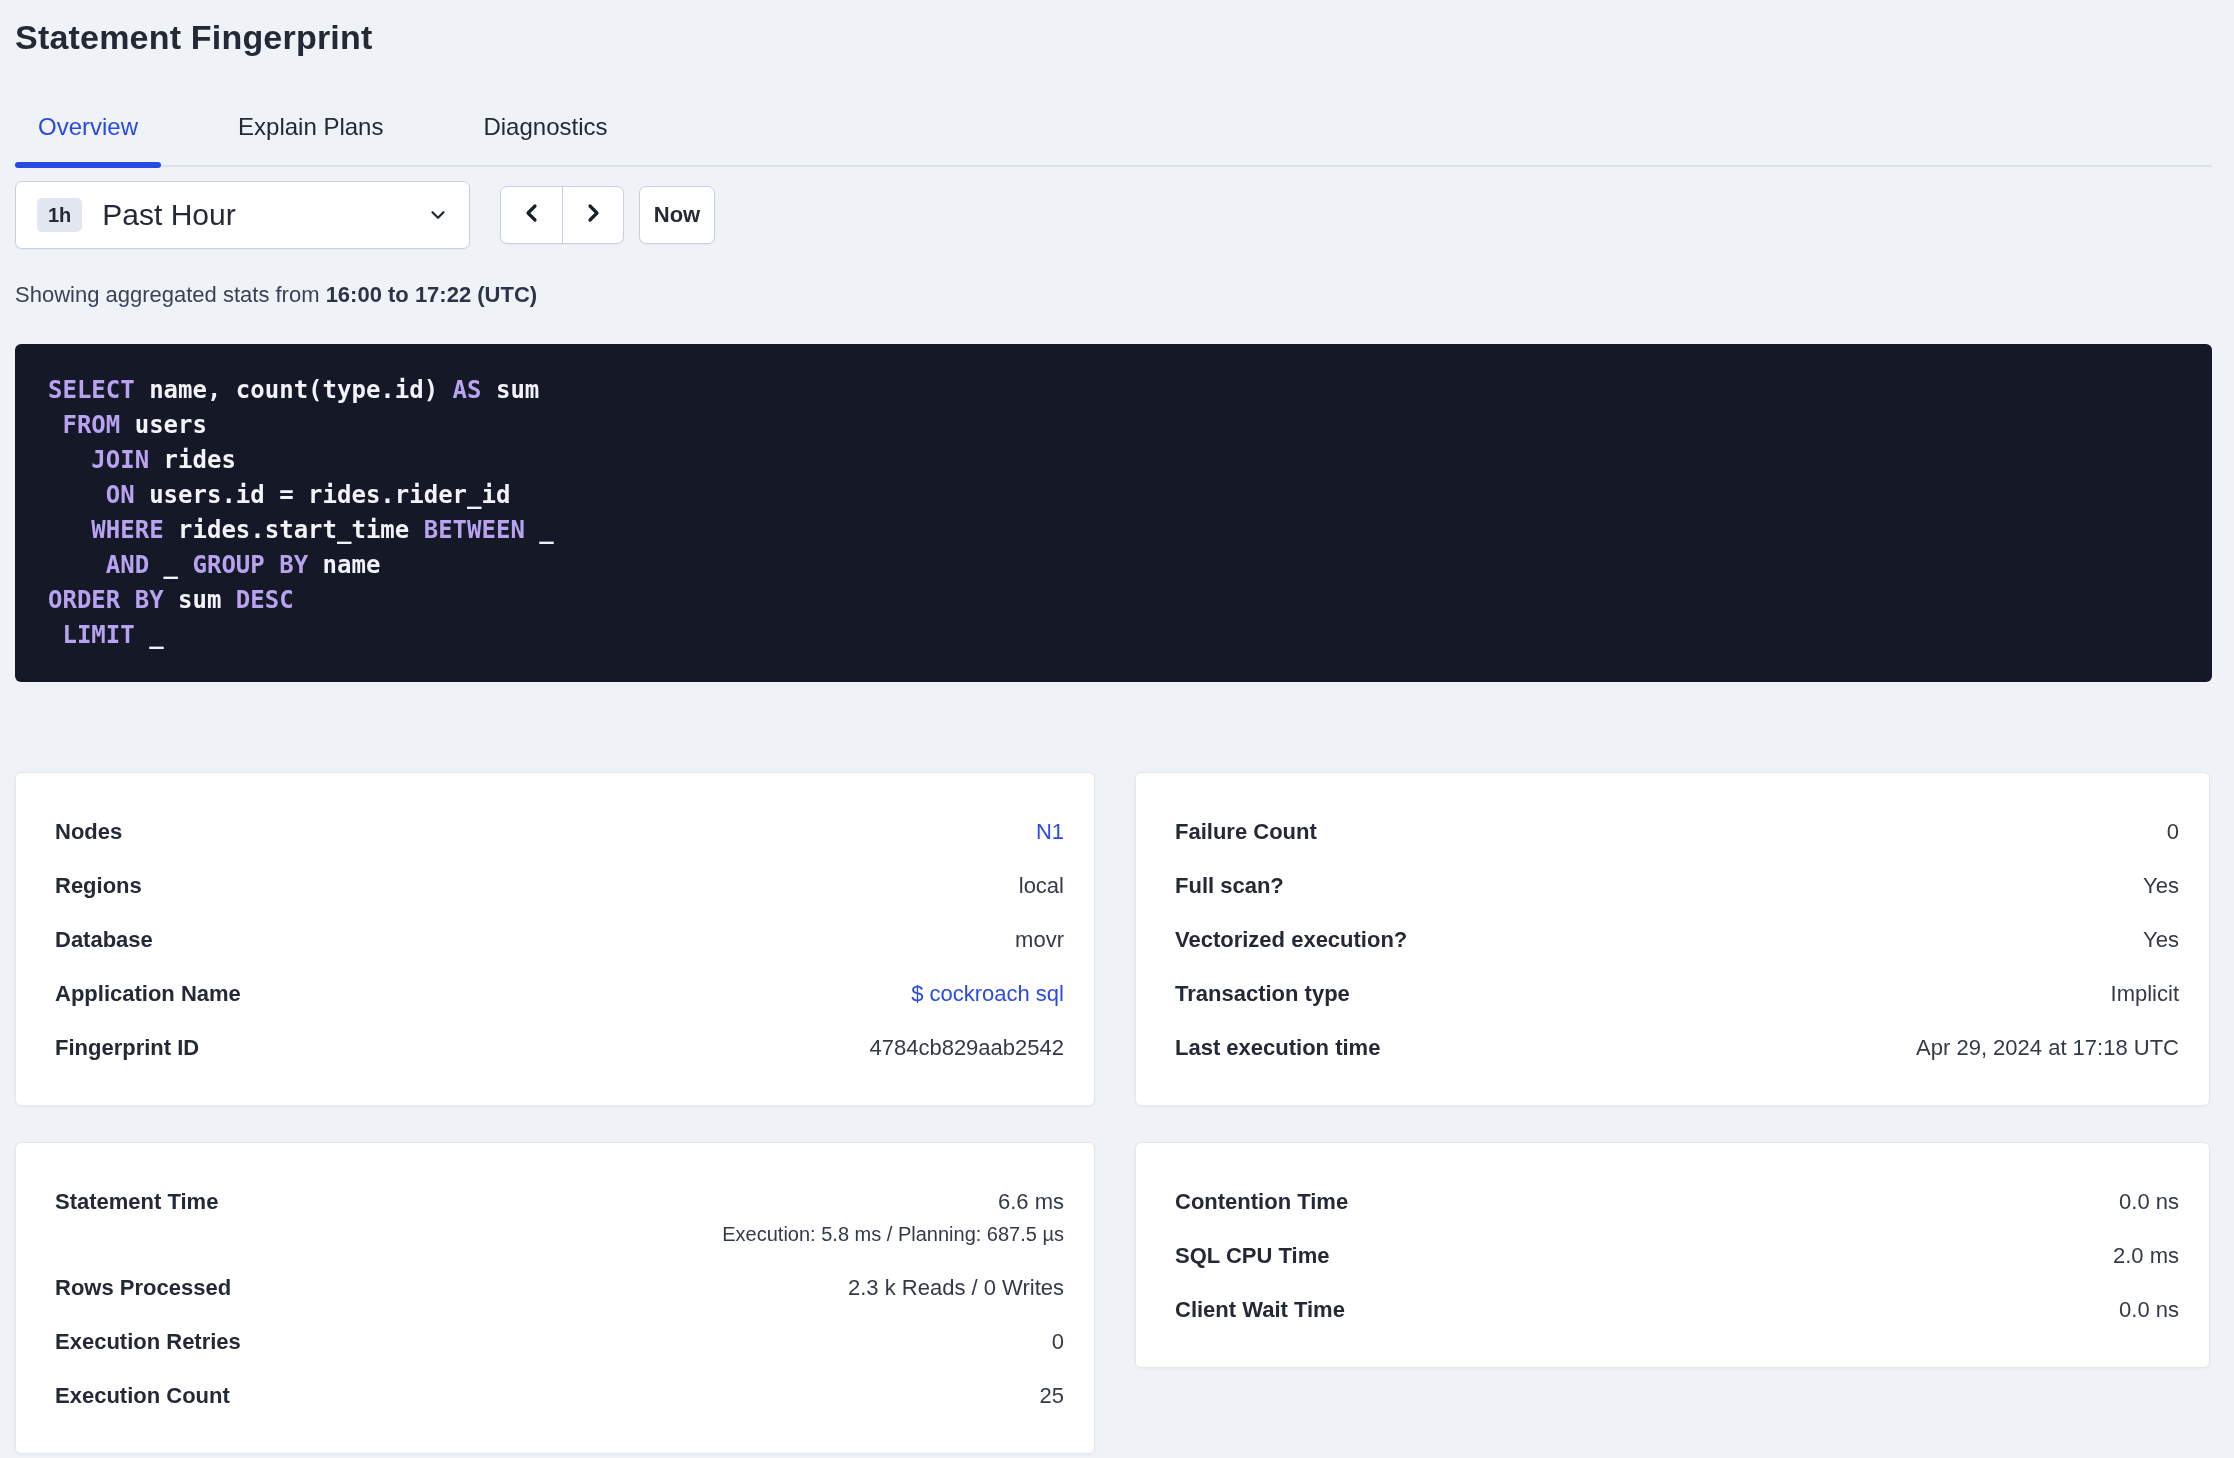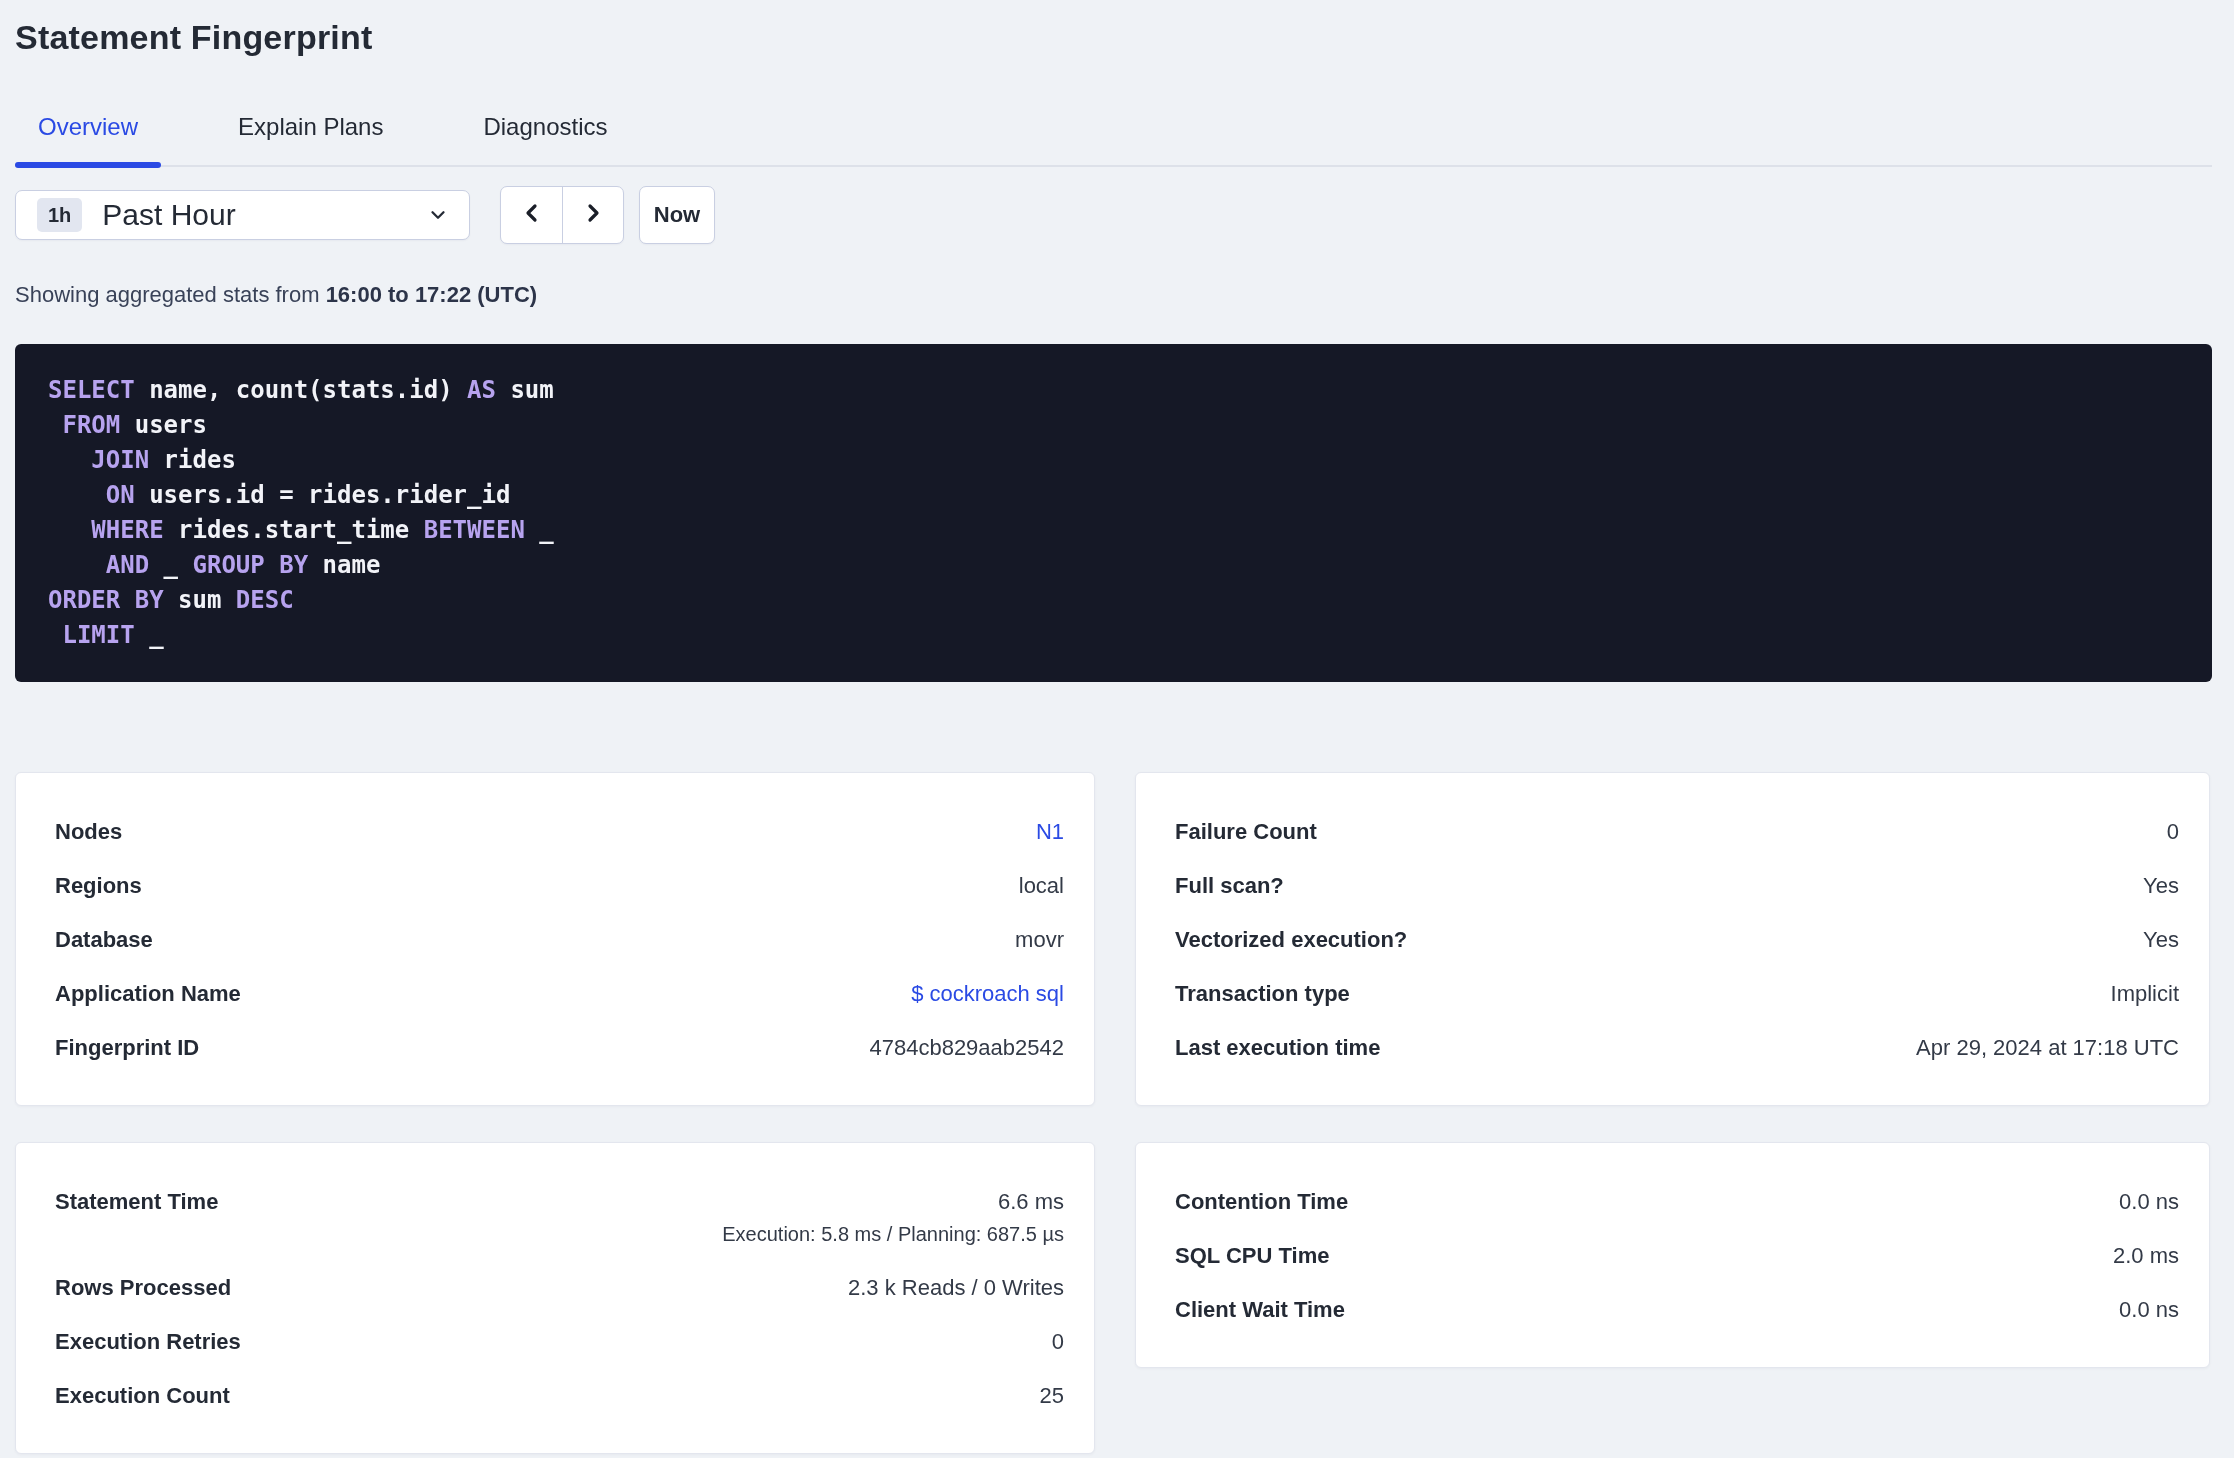--- a/index.html
+++ b/index.html
@@ -22,21 +22,21 @@
   }
   .tab.active { color:#2a4ae4; }
   .tab.active::after {
     content:""; position:absolute; left:0; right:0; bottom:-3px; height:6px;
     background:#2a4ae4; border-radius:4px;
   }
 
   
   .controls { display:flex; align-items:center; margin-top:17px; height:62px; }
   .range-select {
-    width:455px; height:50px; background:#fff; border:1px solid #c9cfe2; border-radius:7px;
+    width:455px; height:68px; background:#fff; border:1px solid #c9cfe2; border-radius:7px;
     display:flex; align-items:center; padding:0 20px 0 21px; margin-right:30px; cursor:pointer;
     box-shadow:0 1px 2px rgba(20,30,70,.04);
   }
   .range-badge {
     background:#e2e6f0; border-radius:5px; padding:7px 11px; font-size:20px; font-weight:700;
     color:#242a35; margin-right:20px; line-height:1;
   }
   .range-label { font-size:30px; color:#242a35; }
   .chev-down { margin-left:auto; display:flex; align-items:center; }
 
@@ -129,21 +129,21 @@
     </div>
 
     <button class="now-btn">Now</button>
   </div>
 
   <div class="stats-line">
     <span>Showing aggregated stats from </span><b>16:00 to 17:22 (UTC)</b>
   </div>
 
   <div class="sql-box">
-      <div class="code-line"><span class="kw">SELECT</span><span class="pl"> name, count(stats.id) </span><span class="kw">AS</span><span class="pl"> sum</span></div>
+      <div class="code-line"><span class="kw">SELECT</span><span class="pl"> name, count(type.id) </span><span class="kw">AS</span><span class="pl"> sum</span></div>
       <div class="code-line"><span class="pl"> </span><span class="kw">FROM</span><span class="pl"> users</span></div>
       <div class="code-line"><span class="pl">   </span><span class="kw">JOIN</span><span class="pl"> rides</span></div>
       <div class="code-line"><span class="pl">    </span><span class="kw">ON</span><span class="pl"> users.id = rides.rider_id</span></div>
       <div class="code-line"><span class="pl">   </span><span class="kw">WHERE</span><span class="pl"> rides.start_time </span><span class="kw">BETWEEN</span><span class="pl"> _</span></div>
       <div class="code-line"><span class="pl">    </span><span class="kw">AND</span><span class="pl"> _ </span><span class="kw">GROUP BY</span><span class="pl"> name</span></div>
       <div class="code-line"><span class="kw">ORDER BY</span><span class="pl"> sum </span><span class="kw">DESC</span></div>
       <div class="code-line"><span class="pl"> </span><span class="kw">LIMIT</span><span class="pl"> _</span></div>
     </div>
 
   <div class="cards">

